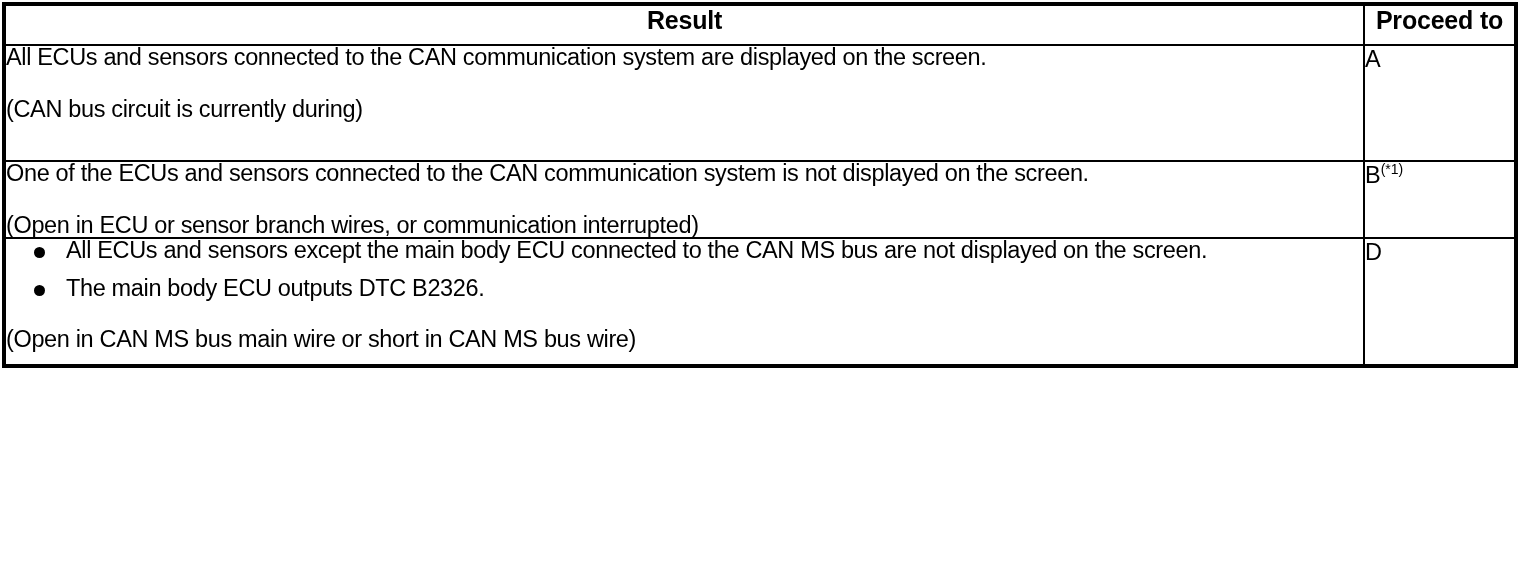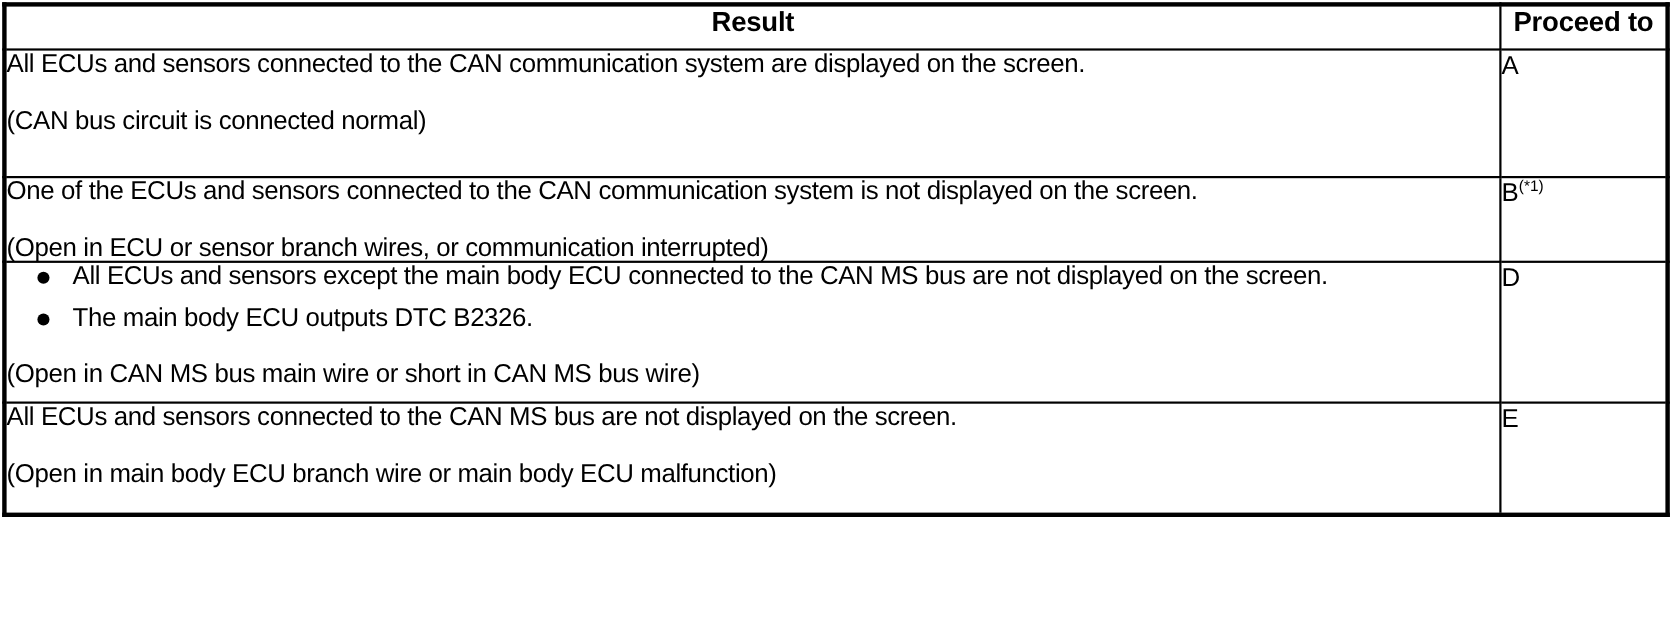--- a/index.html
+++ b/index.html
@@ -128,21 +128,21 @@
         <th class="hdr-result">Result</th>
         <th class="hdr-proceed">Proceed to</th>
       </tr>
     </thead>
     <tbody>
 
       <tr class="row-1">
         <td class="cell-result">
           <div class="line primary">All ECUs and sensors connected to the CAN communication system are displayed on the screen.</div>
           <div class="gap"></div>
-          <div class="line note">(CAN bus circuit is connected normal)</div>
+          <div class="line note">(CAN bus circuit is currently during)</div>
         </td>
         <td class="cell-proceed">
           <span>A</span><span class="sup"></span>
         </td>
       </tr>
 
       <tr class="row-2">
         <td class="cell-result">
           <div class="line primary">One of the ECUs and sensors connected to the CAN communication system is not displayed on the screen.</div>
           <div class="gap"></div>
@@ -167,26 +167,16 @@
             </li>
           </ul>
           <div class="gap"></div>
           <div class="line note">(Open in CAN MS bus main wire or short in CAN MS bus wire)</div>
         </td>
         <td class="cell-proceed">
           <span>D</span><span class="sup"></span>
         </td>
       </tr>
 
-      <tr class="row-5">
-        <td class="cell-result">
-          <div class="line primary">All ECUs and sensors connected to the CAN MS bus are not displayed on the screen.</div>
-          <div class="gap"></div>
-          <div class="line note">(Open in main body ECU branch wire or main body ECU malfunction)</div>
-        </td>
-        <td class="cell-proceed">
-          <span>E</span><span class="sup"></span>
-        </td>
-      </tr>
 
     </tbody>
   </table>
 </div>
 
 </body></html>

